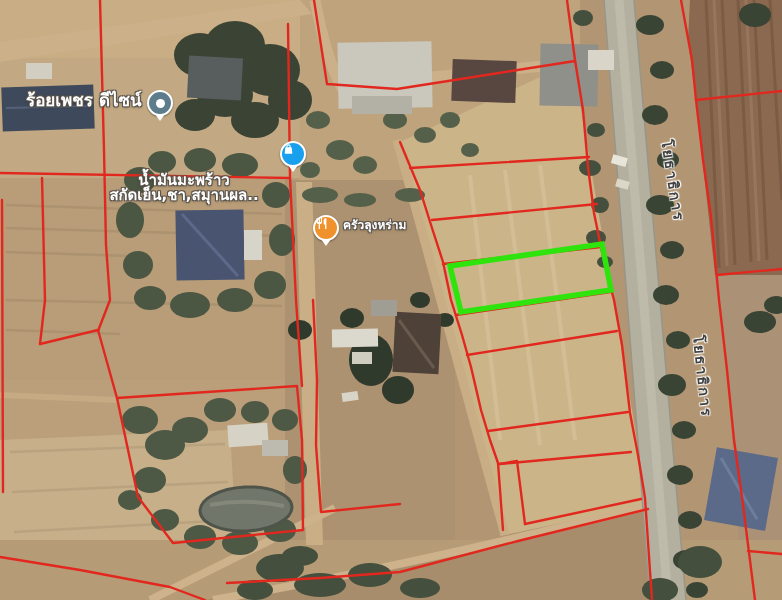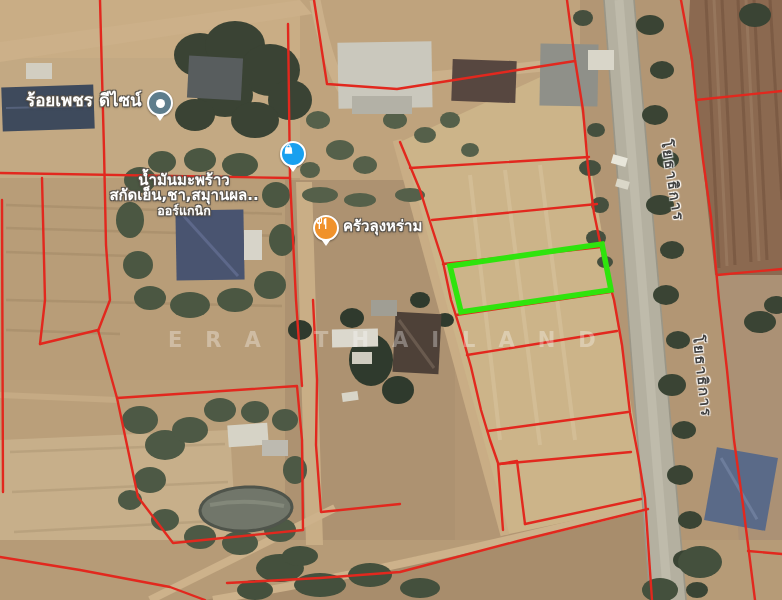--- a/index.html
+++ b/index.html
@@ -11,21 +11,21 @@
   .stage svg{position:absolute;left:0;top:0;}
   
   .poi-label{
     position:absolute;color:#fff;font-weight:700;line-height:1.0;
     text-shadow:-1px -1px 0 #5a544c,1px -1px 0 #5a544c,-1px 1px 0 #5a544c,1px 1px 0 #5a544c,0 1px 3px rgba(0,0,0,.55);
     white-space:nowrap;
   }
   #poi1-label{left:26px;top:92px;font-size:17px;}
   #poi2-label{left:92px;top:129px;width:184px;text-align:center;font-size:15px;margin-top:44px;}
   #poi2-label .sub{font-size:12.5px;font-weight:600;margin-top:2px;}
-  #poi3-label{left:343px;top:219px;font-size:15px;}
+  #poi3-label{left:343px;top:219px;font-size:12px;}
   .road-label{
     position:absolute;color:#424242;font-weight:700;font-size:14.5px;letter-spacing:2px;
     text-shadow:-1px -1px 1px rgba(255,255,255,.85),1px -1px 1px rgba(255,255,255,.85),-1px 1px 1px rgba(255,255,255,.85),1px 1px 1px rgba(255,255,255,.85);
     white-space:nowrap;transform-origin:0 0;
   }
   #road-label-1{left:678px;top:138px;transform:rotate(81deg);}
   #road-label-2{left:710px;top:334px;transform:rotate(84deg);}
   
   .pin{position:absolute;width:26px;height:33px;}
   .pin .bubble{
@@ -268,34 +268,32 @@
         <polyline points="525,524 641,499"></polyline>
         <polyline points="117,398 297,386 302,440 303,530 173,543 138,497 117,398"></polyline>
         <polyline points="313,300 317,380 316,445 321,512 400,504"></polyline>
         <polyline points="0,557 80,570 170,587 205,600"></polyline>
         <polyline points="227,583 320,578 400,572 518,541 648,509"></polyline>
       </g>
 
     <polygon id="highlight-plot" fill="none" stroke-width="5.5" stroke-linejoin="miter" points="450,266 602,244 611,290 461,312" stroke="#2FE40D"></polygon>
   </svg>
 
-  <div class="watermark">ERA THAILAND</div>
 
   <div class="poi-label" id="poi1-label">ร้อยเพชร ดีไซน์</div>
   <div class="pin" id="poi1-pin">
     <div class="bubble" id="poi1-bubble" style="background: rgb(94, 125, 140);">
         <div class="dot"></div>
       </div>
     <div class="tip"></div>
   </div>
 
   <div class="poi-label" id="poi2-label">
     <div>น้ำมันมะพร้าว</div>
     <div>สกัดเย็น,ชา,สมุานผล..</div>
-    <div class="sub">ออร์แกนิก</div>
   </div>
   <div class="pin" id="poi2-pin">
     <div class="bubble" id="poi2-bubble" style="background: rgb(24, 160, 239);">
       <svg viewBox="0 0 24 24">
           <path fill="#fff" d="M17 8h-1V6.5a4 4 0 0 0-8 0V8H7a1 1 0 0 0-1 .9l-1 10A1 1 0 0 0 6 20h12a1 1 0 0 0 1-1.1l-1-10A1 1 0 0 0 17 8zm-7-1.5a2 2 0 0 1 4 0V8h-4V6.5z"></path>
         </svg>
     </div>
     <div class="tip"></div>
   </div>
 

